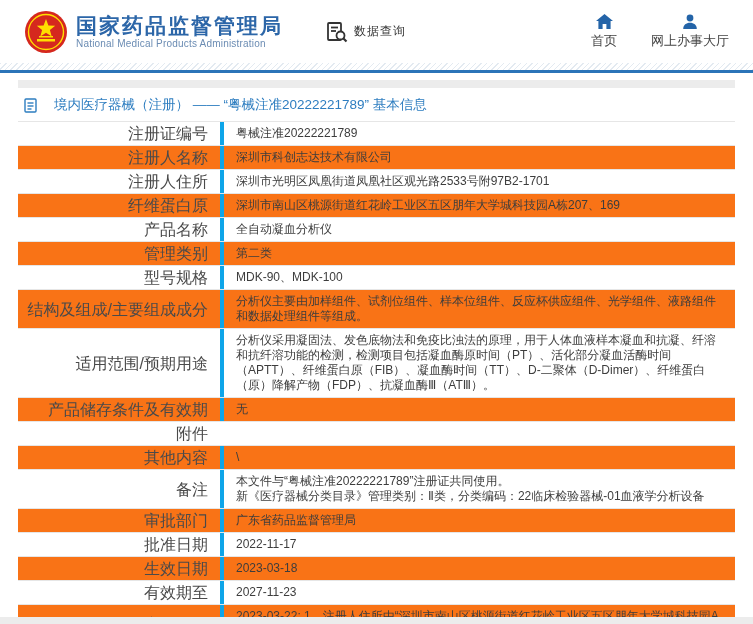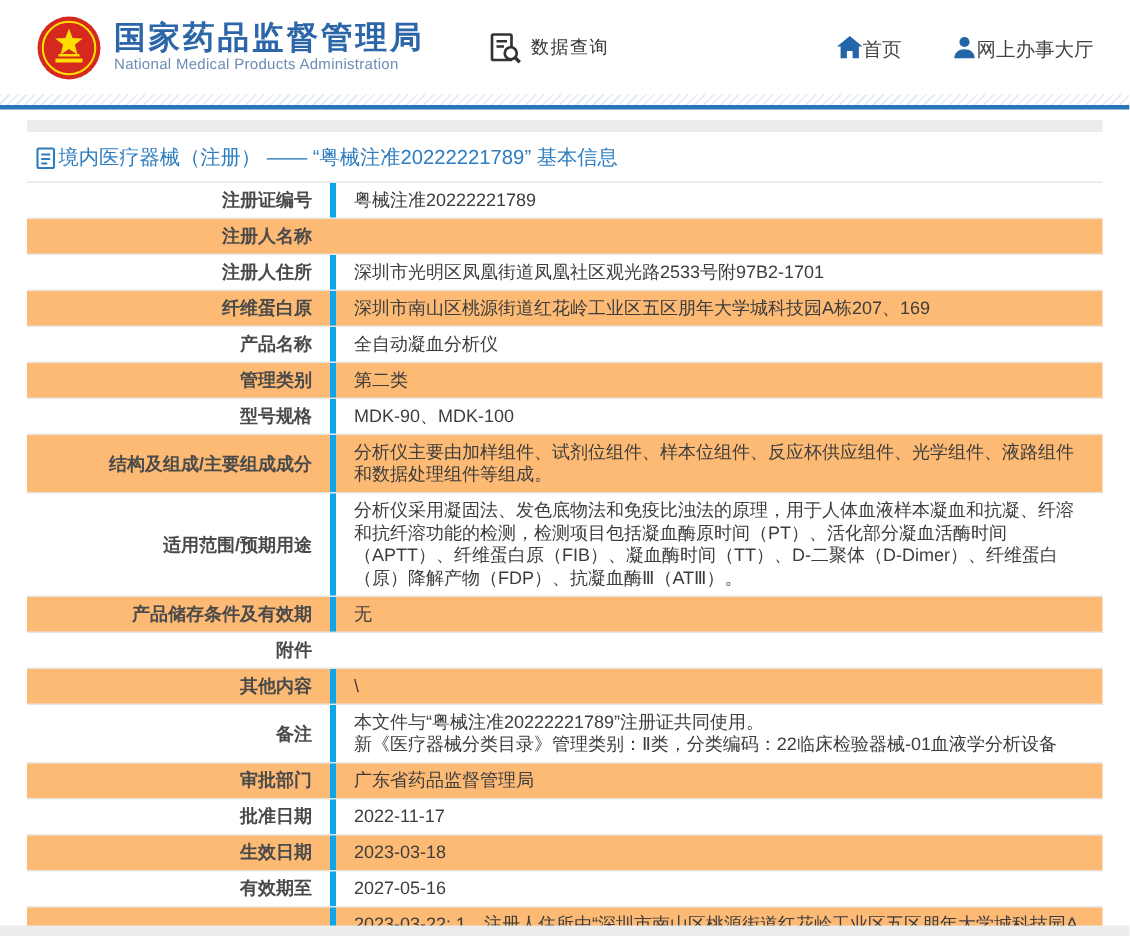--- a/index.html
+++ b/index.html
@@ -9,39 +9,39 @@
   
   .header { height:63px; display:flex; align-items:center; padding:0 24px; background:#fff; }
   .brand { display:flex; align-items:center; }
   .emblem { width:44px; height:44px; flex:0 0 auto; }
   .brand-text { margin-left:8px; }
   .brand-title { color:#2c66a8; font-size:21px; font-weight:bold; letter-spacing:2px; line-height:24px; }
   .brand-sub { color:#6b8cb3; font-size:10px; letter-spacing:.2px; }
   .section-tag { display:flex; align-items:center; margin-left:42px; }
   .section-tag .txt { font-size:12px; color:#333; font-weight:400; margin-left:5px; letter-spacing:1px; }
   .top-nav { margin-left:auto; display:flex; gap:34px; }
-  .nav-item { display:flex; flex-direction:row; align-items:center; cursor:pointer; }
+  .nav-item { display:flex; flex-direction:column; align-items:center; cursor:pointer; }
   .nav-item .lbl { font-size:13px; color:#444; margin-top:3px; white-space:nowrap; }
 
   
   .hatch { height:7px; background:repeating-linear-gradient(135deg,#e3eaf1 0 1px,#fff 1px 4px); }
   .blue-line { height:3px; background:#2b74b8; }
 
   
   .content { width:717px; margin:7px auto 0 18px; }
   .card-top-strip { height:8px; background:#ececec; }
   .breadcrumb { display:flex; align-items:center; padding:8px 6px 7px 6px; }
-  .breadcrumb .crumb-text { color:#2d7dc0; font-size:13.5px; margin-left:2px; }
+  .breadcrumb .crumb-text { color:#2d7dc0; font-size:13.5px; margin-left:17px; }
 
   
   .info-table { border-top:1px solid #e6e6e6; }
   .trow { display:flex; border-bottom:1px solid #e6e6e6; background:#fff; }
-  .trow.alt { background:#fdba74; }
+  .trow.alt { background:#f97316; }
   .tlabel { width:202px; flex:0 0 202px; text-align:center; padding:4px 12px 4px 4px;
-    font-size:12px; line-height:15px; color:#4a4a4a; display:flex; align-items:center; justify-content:flex-end;font-weight:bold; }
+    font-size:16px; line-height:15px; color:#4a4a4a; display:flex; align-items:center; justify-content:flex-end; }
   .tvalue { flex:1; border-left:4px solid #0ea5e9; padding:4px 8px 4px 12px;
     font-size:12px; line-height:15px; color:#3d3d3d; white-space:pre-line; display:flex; align-items:center; }
   .bottom-strip { position:absolute; left:0; bottom:0; width:753px; height:7px; background:#ececec; }
 
   .icon { display:inline-flex; align-items:center; justify-content:center; }
 </style>
 </head>
 <body>
 
 <div class="header">
@@ -113,20 +113,21 @@
   </div>
 
   <div class="info-table">
       <div>
         <div class="trow">
     <div class="tlabel">注册证编号</div>
     <div class="tvalue">粤械注准20222221789</div>
   </div>
         <div class="trow alt">
     <div class="tlabel">注册人名称</div>
+    <div class="tvalue">深圳市科创志达技术有限公司</div>
   </div>
         <div class="trow">
     <div class="tlabel">注册人住所</div>
     <div class="tvalue">深圳市光明区凤凰街道凤凰社区观光路2533号附97B2-1701</div>
   </div>
         <div class="trow alt">
     <div class="tlabel">纤维蛋白原</div>
     <div class="tvalue">深圳市南山区桃源街道红花岭工业区五区朋年大学城科技园A栋207、169</div>
   </div>
         <div class="trow">
@@ -172,21 +173,21 @@
         <div class="trow">
     <div class="tlabel">批准日期</div>
     <div class="tvalue">2022-11-17</div>
   </div>
         <div class="trow alt">
     <div class="tlabel">生效日期</div>
     <div class="tvalue">2023-03-18</div>
   </div>
         <div class="trow">
     <div class="tlabel">有效期至</div>
-    <div class="tvalue">2027-05-16</div>
+    <div class="tvalue">2027-11-23</div>
   </div>
         <div class="trow alt">
     <div class="tlabel">变更情况</div>
     <div class="tvalue">2023-03-22: 1、注册人住所由“深圳市南山区桃源街道红花岭工业区五区朋年大学城科技园A栋207”变更为“深圳市光明区凤凰街道凤凰社区观光路2533号附97B2-1701”。</div>
   </div>
       </div>
     </div>
 
 </div>
 

